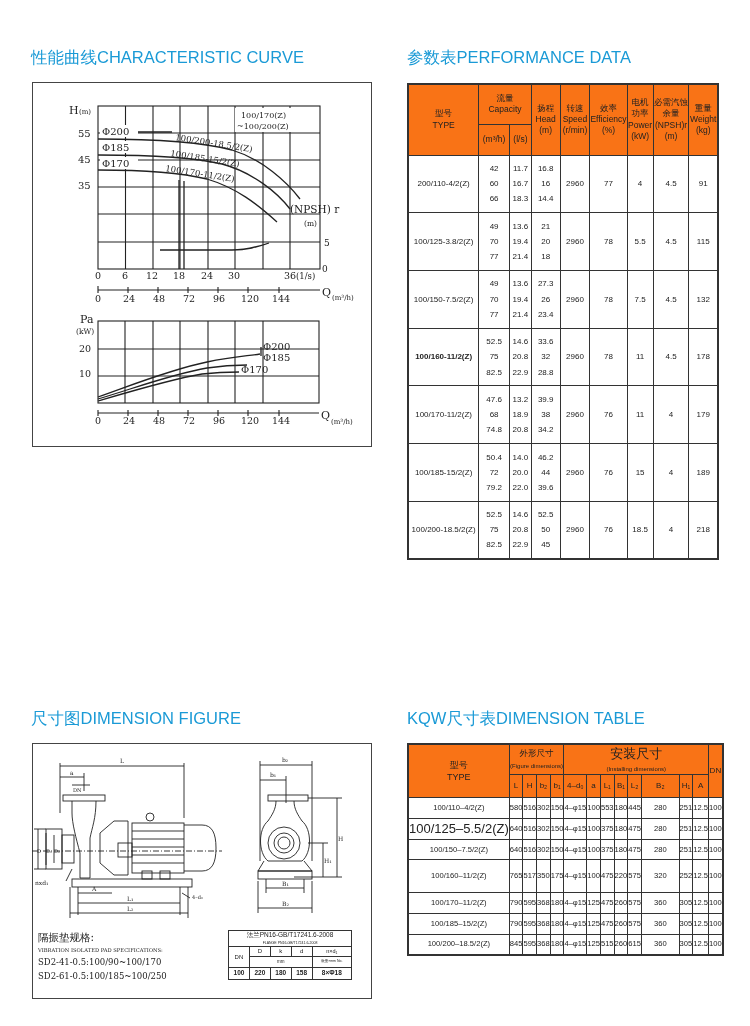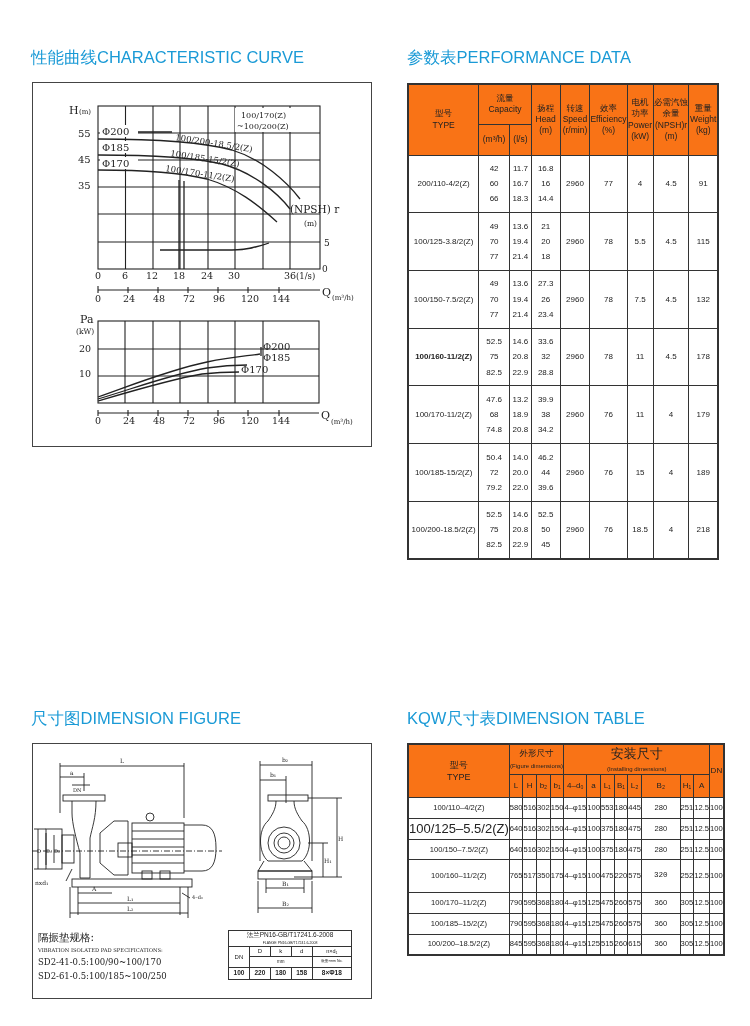--- a/index.html
+++ b/index.html
@@ -522,21 +522,21 @@
         <td style="font-size: 7.6px; line-height: 1; padding: 0px; white-space: nowrap;">100/160–11/2(Z)</td>
         <td style="font-size: 7.6px; line-height: 1; padding: 0px; white-space: nowrap;">765</td>
         <td style="font-size: 7.6px; line-height: 1; padding: 0px; white-space: nowrap;">517</td>
         <td style="font-size: 7.6px; line-height: 1; padding: 0px; white-space: nowrap;">350</td>
         <td style="font-size: 7.6px; line-height: 1; padding: 0px; white-space: nowrap;">175</td>
         <td style="font-size: 7.6px; line-height: 1; padding: 0px; white-space: nowrap;">4–φ15</td>
         <td style="font-size: 7.6px; line-height: 1; padding: 0px; white-space: nowrap;">100</td>
         <td style="font-size: 7.6px; line-height: 1; padding: 0px; white-space: nowrap;">475</td>
         <td style="font-size: 7.6px; line-height: 1; padding: 0px; white-space: nowrap;">220</td>
         <td style="font-size: 7.6px; line-height: 1; padding: 0px; white-space: nowrap;">575</td>
-        <td style="font-size: 7.6px; line-height: 1; padding: 12px; white-space: nowrap; font-family: Liberation Mono, monospace;">320</td>
+        <td style="font-size: 7.6px; line-height: 1; padding: 12px; white-space: nowrap;">320</td>
         <td style="font-size: 7.6px; line-height: 1; padding: 0px; white-space: nowrap;">252</td>
         <td style="font-size: 7.6px; line-height: 1; padding: 0px; white-space: nowrap;">12.5</td>
         <td style="font-size: 7.6px; line-height: 1; padding: 0px; white-space: nowrap;">100</td>
       </tr>
       <tr style="height: 20.8px;">
         <td style="font-size: 7.6px; line-height: 1; padding: 0px; white-space: nowrap;">100/170–11/2(Z)</td>
         <td style="font-size: 7.6px; line-height: 1; padding: 0px; white-space: nowrap;">790</td>
         <td style="font-size: 7.6px; line-height: 1; padding: 0px; white-space: nowrap;">595</td>
         <td style="font-size: 7.6px; line-height: 1; padding: 0px; white-space: nowrap;">368</td>
         <td style="font-size: 7.6px; line-height: 1; padding: 0px; white-space: nowrap;">180</td>

